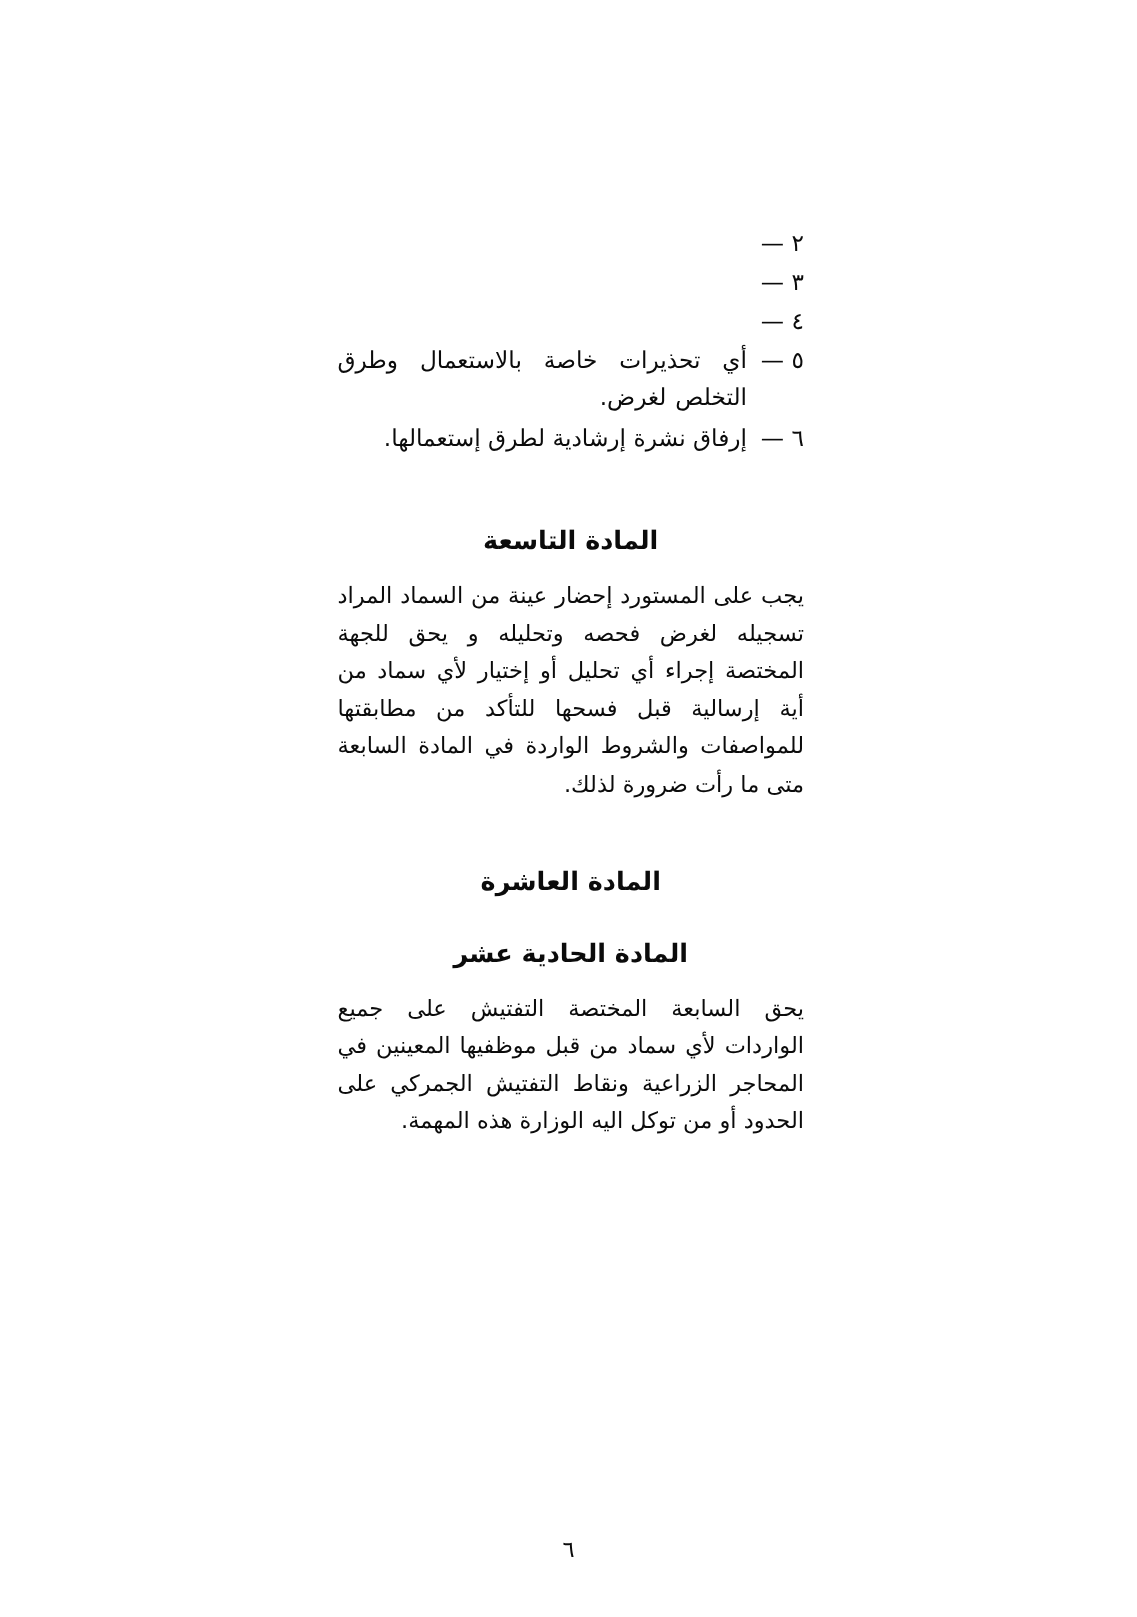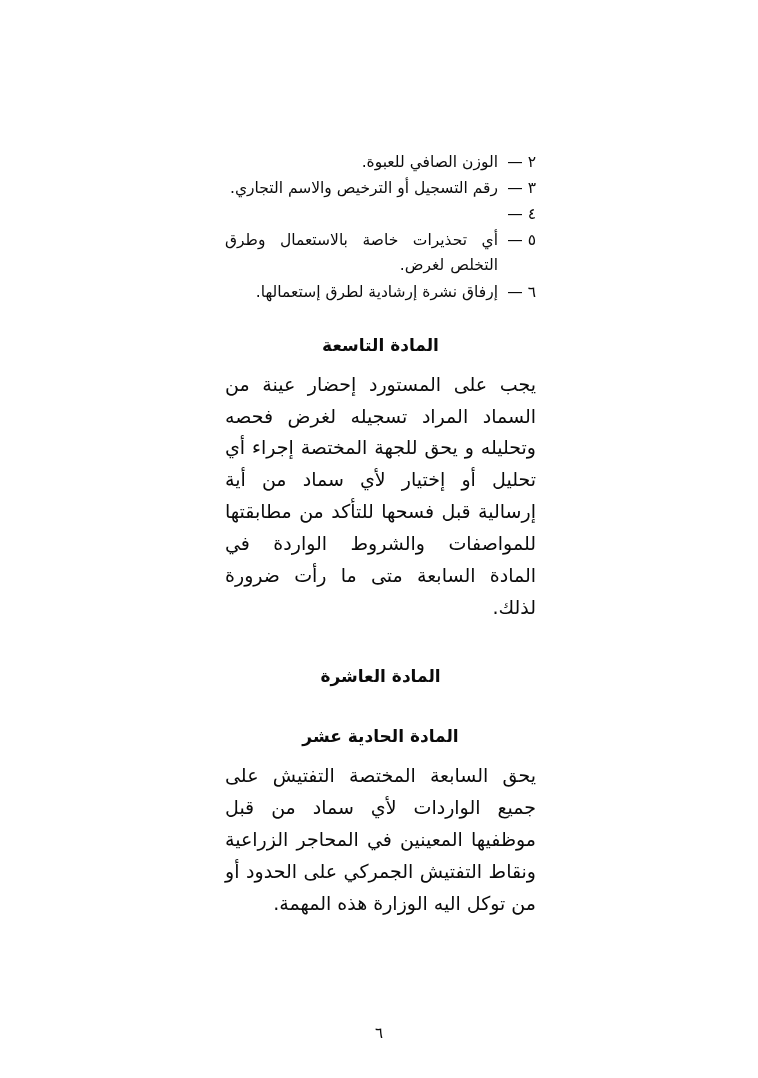--- a/index.html
+++ b/index.html
@@ -65,32 +65,32 @@
     margin-top: 26px;
   }
   .section-heading {
     text-align: center;
     font-size: 17px;
     font-weight: bold;
     margin: 0 0 10px 0;
     letter-spacing: 0;
   }
   .section-body {
-    font-size: 19px;
+    font-size: 15px;
     line-height: 1.68;
     text-align: justify;
     text-align-last: center;
     margin: 0;
   }
   .section-body.last-right {
     text-align-last: right;
   }
-  .sec-9 { margin-top: 30px; }
+  .sec-9 { margin-top: 46px; }
   .sec-10 { margin-top: 42px; }
-  .sec-11 { margin-top: 40px; }
+  .sec-11 { margin-top: 28px; }
 
   .heading-gap-9 { margin-bottom: 14px; }
 
   .page-number {
     position: absolute;
     bottom: 36px;
     left: 0;
     right: 0;
     text-align: center;
     font-size: 15px;
@@ -99,25 +99,23 @@
 </style>
 </head>
 <body>
 
 <div class="page">
   <div class="content">
 
     <ul class="num-list">
       <li class="num-item">
         <span class="marker">٢ —</span>
-        <span class="text">الوزن الصافي للعبوة.</span>
       </li>
       <li class="num-item">
         <span class="marker">٣ —</span>
-        <span class="text">رقم التسجيل أو الترخيص والاسم التجاري.</span>
       </li>
       <li class="num-item">
         <span class="marker">٤ —</span>
       </li>
       <li class="num-item wide">
         <span class="marker">٥ —</span>
         <span class="text">أي تحذيرات خاصة بالاستعمال وطرق التخلص لغرض.</span>
       </li>
       <li class="num-item">
         <span class="marker">٦ —</span>

